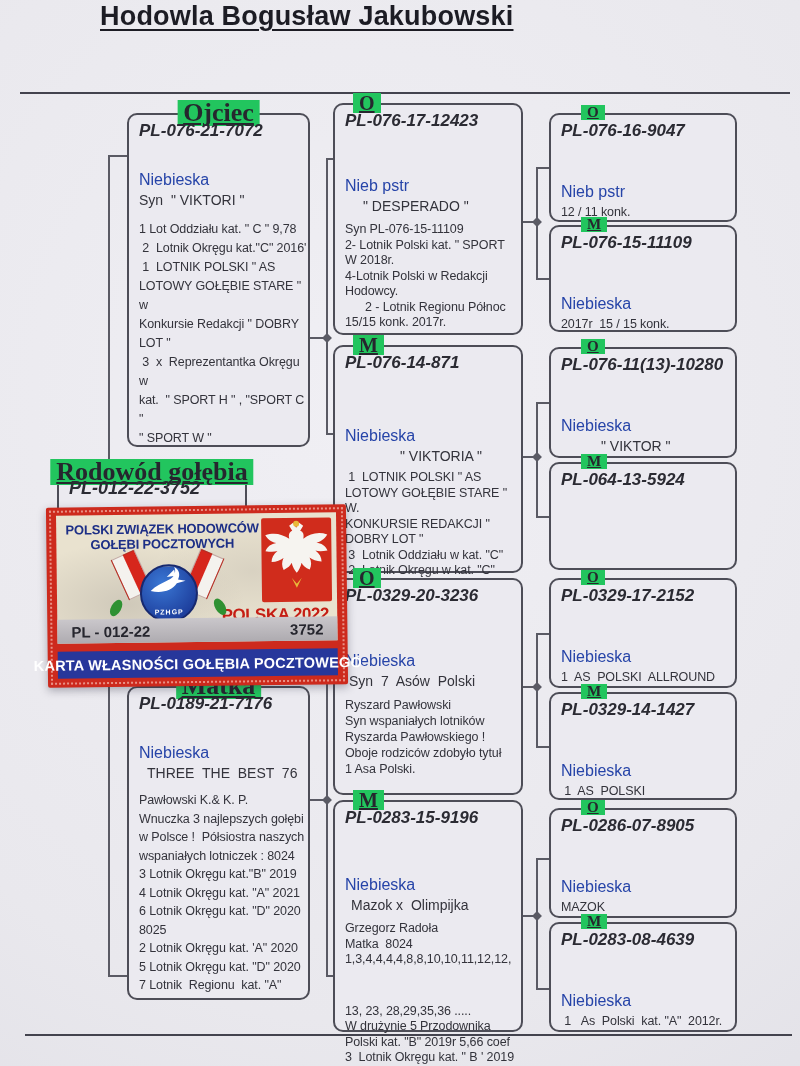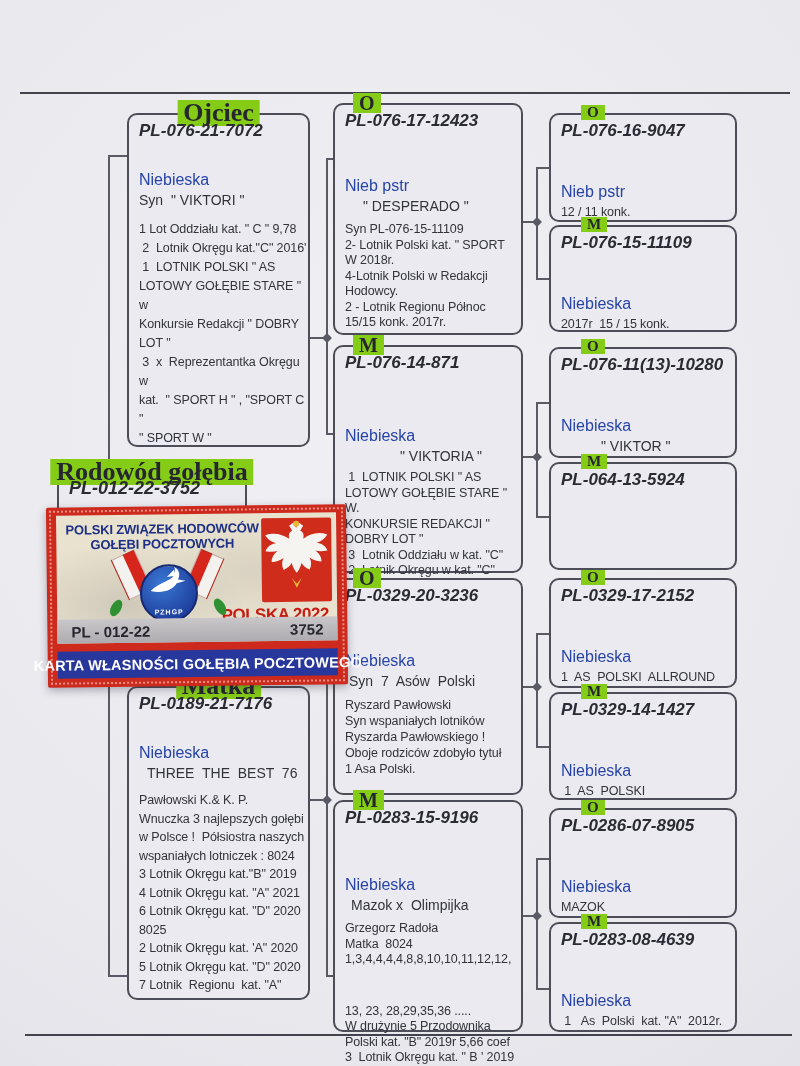--- a/index.html
+++ b/index.html
@@ -9,22 +9,22 @@
       radial-gradient(130% 105% at 45% 38%, #f0eff4 0%, #e9e8ed 55%, #dedde4 92%, #d4d3da 100%);
     font-family:"Liberation Sans", sans-serif;
     color:#2a2a32;
   }
   
   .title{position:absolute;left:100px;top:1px;font-size:27px;font-weight:bold;color:#1c1c24;
     text-decoration:underline;text-decoration-thickness:2px;text-underline-offset:4px;letter-spacing:.2px;}
   .hrule{position:absolute;background:#43434e;height:2px;}
   
   .pbox{position:absolute;border:2px solid #4d4d57;border-radius:10px;background:#ebeaf0;z-index:2;box-sizing:border-box;}
-  .pmarker{position:absolute;background:#84cc16;padding:0 6px;font-family:"Liberation Serif",serif;
-    font-weight:bold;color:#26262e;white-space:nowrap;line-height:1;}
+  .pmarker{position:absolute;background:#22c55e;padding:0 6px;font-family:"Liberation Serif",serif;
+    font-weight:bold;color:#26262e;white-space:nowrap;line-height:1;text-decoration:underline;}
   .pmarker.big{left:50%;transform:translateX(-50%);top:-15px;font-size:26px;}
   .pmarker.subj{left:50%;transform:translateX(-50%);top:-13px;font-size:26px;}
   .pmarker.mid{left:18px;top:-12px;font-size:20px;}
   .pmarker.small{left:30px;top:-10px;font-size:15px;}
   .pring{position:absolute;left:10px;top:6px;font-style:italic;font-weight:bold;font-size:17px;color:#2b2b33;white-space:pre;}
   .pbody{position:absolute;left:10px;right:4px;}
   .pcolor{font-size:16px;color:#2644a8;margin-bottom:3px;white-space:pre;}
   .pname{font-size:14px;color:#33333b;white-space:pre;}
   .pline{font-size:12.5px;color:#33333b;letter-spacing:-0.1px;white-space:pre;}
   
@@ -63,20 +63,21 @@
   .laurel-dotl{left:8px;transform:rotate(30deg);}
   .laurel-dotr{right:8px;transform:rotate(-30deg);}
   
   .footer-text{position:absolute;left:25px;top:1040px;width:767px;text-align:right;font-size:15px;color:#23232e;}
 </style>
 </head>
 <body>
 
 <div id="page">
 
+  <div class="title">Hodowla Bogusław Jakubowski</div>
   <div class="hrule" style="left:20px;top:92px;width:770px;"></div>
 
   <div id="connectors">
       <div class="cline" style="left: 108px; top: 155px; width: 2px; height: 822px;"></div>
       <div class="cline" style="left: 108px; top: 155px; width: 19px; height: 2px;"></div>
       <div class="cline" style="left: 108px; top: 975px; width: 19px; height: 2px;"></div>
       <div class="cline" style="left: 308px; top: 337px; width: 21px; height: 2px;"></div>
       <div class="cline" style="left: 326px; top: 158px; width: 2px; height: 277px;"></div>
       <div class="cline" style="left: 326px; top: 158px; width: 9px; height: 2px;"></div>
       <div class="cline" style="left: 326px; top: 433px; width: 9px; height: 2px;"></div>
@@ -155,21 +156,21 @@
         <div class="pmarker mid">O</div>
         <div class="pring">PL-076-17-12423</div>
         <div class="pbody" style="top: 72px;">
           <div class="pcolor">Nieb pstr</div>
           <div class="pname" style="margin-left: 18px; margin-bottom: 8px;">" DESPERADO "</div>
           <div class="pline" style="line-height: 15.5px;">Syn PL-076-15-11109</div>
           <div class="pline" style="line-height: 15.5px;">2- Lotnik Polski kat. " SPORT</div>
           <div class="pline" style="line-height: 15.5px;">W 2018r.</div>
           <div class="pline" style="line-height: 15.5px;">4-Lotnik Polski w Redakcji</div>
           <div class="pline" style="line-height: 15.5px;">Hodowcy.</div>
-          <div class="pline" style="line-height: 15.5px;">2 - Lotnik Regionu Północ</div>
+          <div class="pline" style="line-height: 15.5px; margin-left: 20px;">2 - Lotnik Regionu Północ</div>
           <div class="pline" style="line-height: 15.5px;">15/15 konk. 2017r.</div>
         </div>
       </div>
       <div class="pbox" style="left: 333px; top: 345px; width: 190px; height: 228px;">
         <div class="pmarker mid">M</div>
         <div class="pring">PL-076-14-871</div>
         <div class="pbody" style="top: 80px;">
           <div class="pcolor">Niebieska</div>
           <div class="pname" style="margin-left: 55px; margin-bottom: 6px;">" VIKTORIA "</div>
           <div class="pline" style="line-height: 15.5px;"> 1  LOTNIK POLSKI " AS</div>

